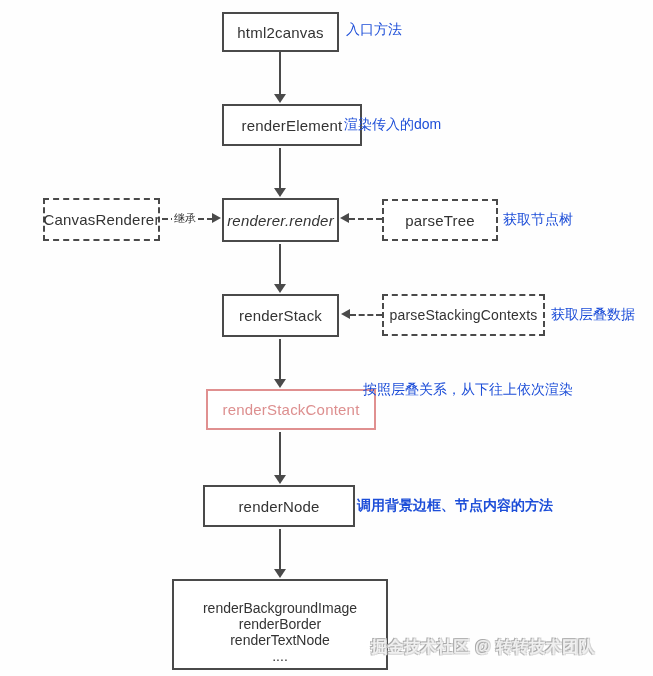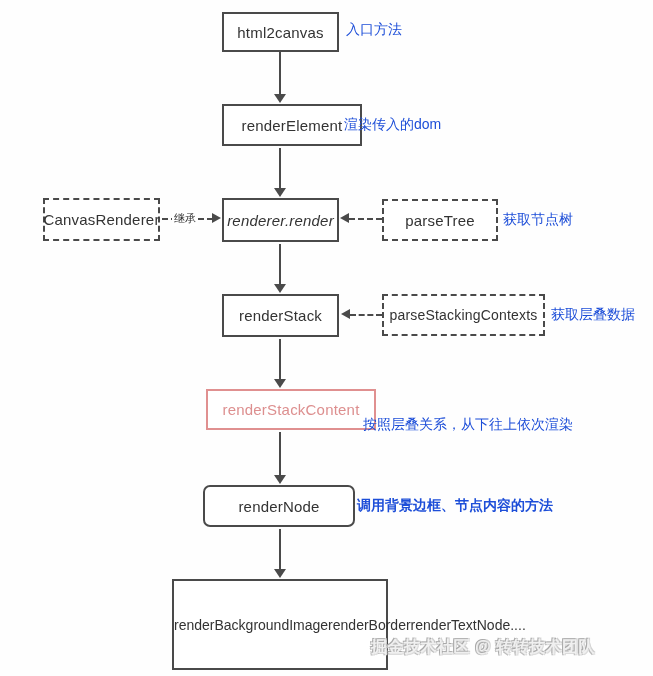--- a/index.html
+++ b/index.html
@@ -35,21 +35,21 @@
     position:absolute;width:0;height:0;
     border-top:5.5px solid transparent;border-bottom:5.5px solid transparent;
     border-right:9px solid #4a4a4a;
   }
   .edge-label{
     position:absolute;background:#fff;padding:0 2px;
     font-size:11px;color:#333;white-space:nowrap;
   }
   .multibox{
     position:absolute;box-sizing:border-box;border:2px solid #4a4a4a;background:#fff;
-    display:flex;flex-direction:row;justify-content:space-between;align-items:center;
+    display:flex;flex-direction:column;justify-content:flex-end;align-items:center;
     font-size:14px;color:#333;padding:4px 0;
   }
   .watermark{
     position:absolute;font-size:16px;font-weight:bold;white-space:nowrap;
     color:#f0f0f0;letter-spacing:0.5px;
     text-shadow:-1px -1px 0 #a9a9a9, 1px 1px 0 #dcdcdc, -1px 1px 0 #bdbdbd, 1px -1px 0 #cfcfcf;
   }
 </style>
 </head>
 <body>
@@ -102,26 +102,26 @@
     <span>parseStackingContexts</span>
   </div>
   <div class="ann" style="left:551px;top:294px;height:42px;">获取层叠数据</div>
 
   <div class="vline" style="left:279px;top:339px;height:41px;"></div>
   <div class="varrow" style="left:274px;top:379px;"></div>
 
   <div class="box red" style="left:206px;top:389px;width:170px;height:41px;">
     <span>renderStackContent</span>
   </div>
-  <div class="ann" style="left:363px;top:404px;height:41px;">按照层叠关系，从下往上依次渲染</div>
+  <div class="ann" style="left:363px;top:369px;height:41px;">按照层叠关系，从下往上依次渲染</div>
 
   <div class="vline" style="left:279px;top:432px;height:44px;"></div>
   <div class="varrow" style="left:274px;top:475px;"></div>
 
-  <div class="box" style="left:203px;top:485px;width:152px;height:42px;border-radius:7px;">
+  <div class="box" style="left:203px;top:485px;width:152px;height:42px;">
     <span>renderNode</span>
   </div>
   <div class="ann" style="left:357px;top:485px;height:42px;font-weight:bold;">调用背景边框、节点内容的方法</div>
 
   <div class="vline" style="left:279px;top:529px;height:41px;"></div>
   <div class="varrow" style="left:274px;top:569px;"></div>
 
   <div class="multibox" style="left:172px;top:579px;width:216px;height:91px;">
     <div>renderBackgroundImage</div>
     <div>renderBorder</div>

